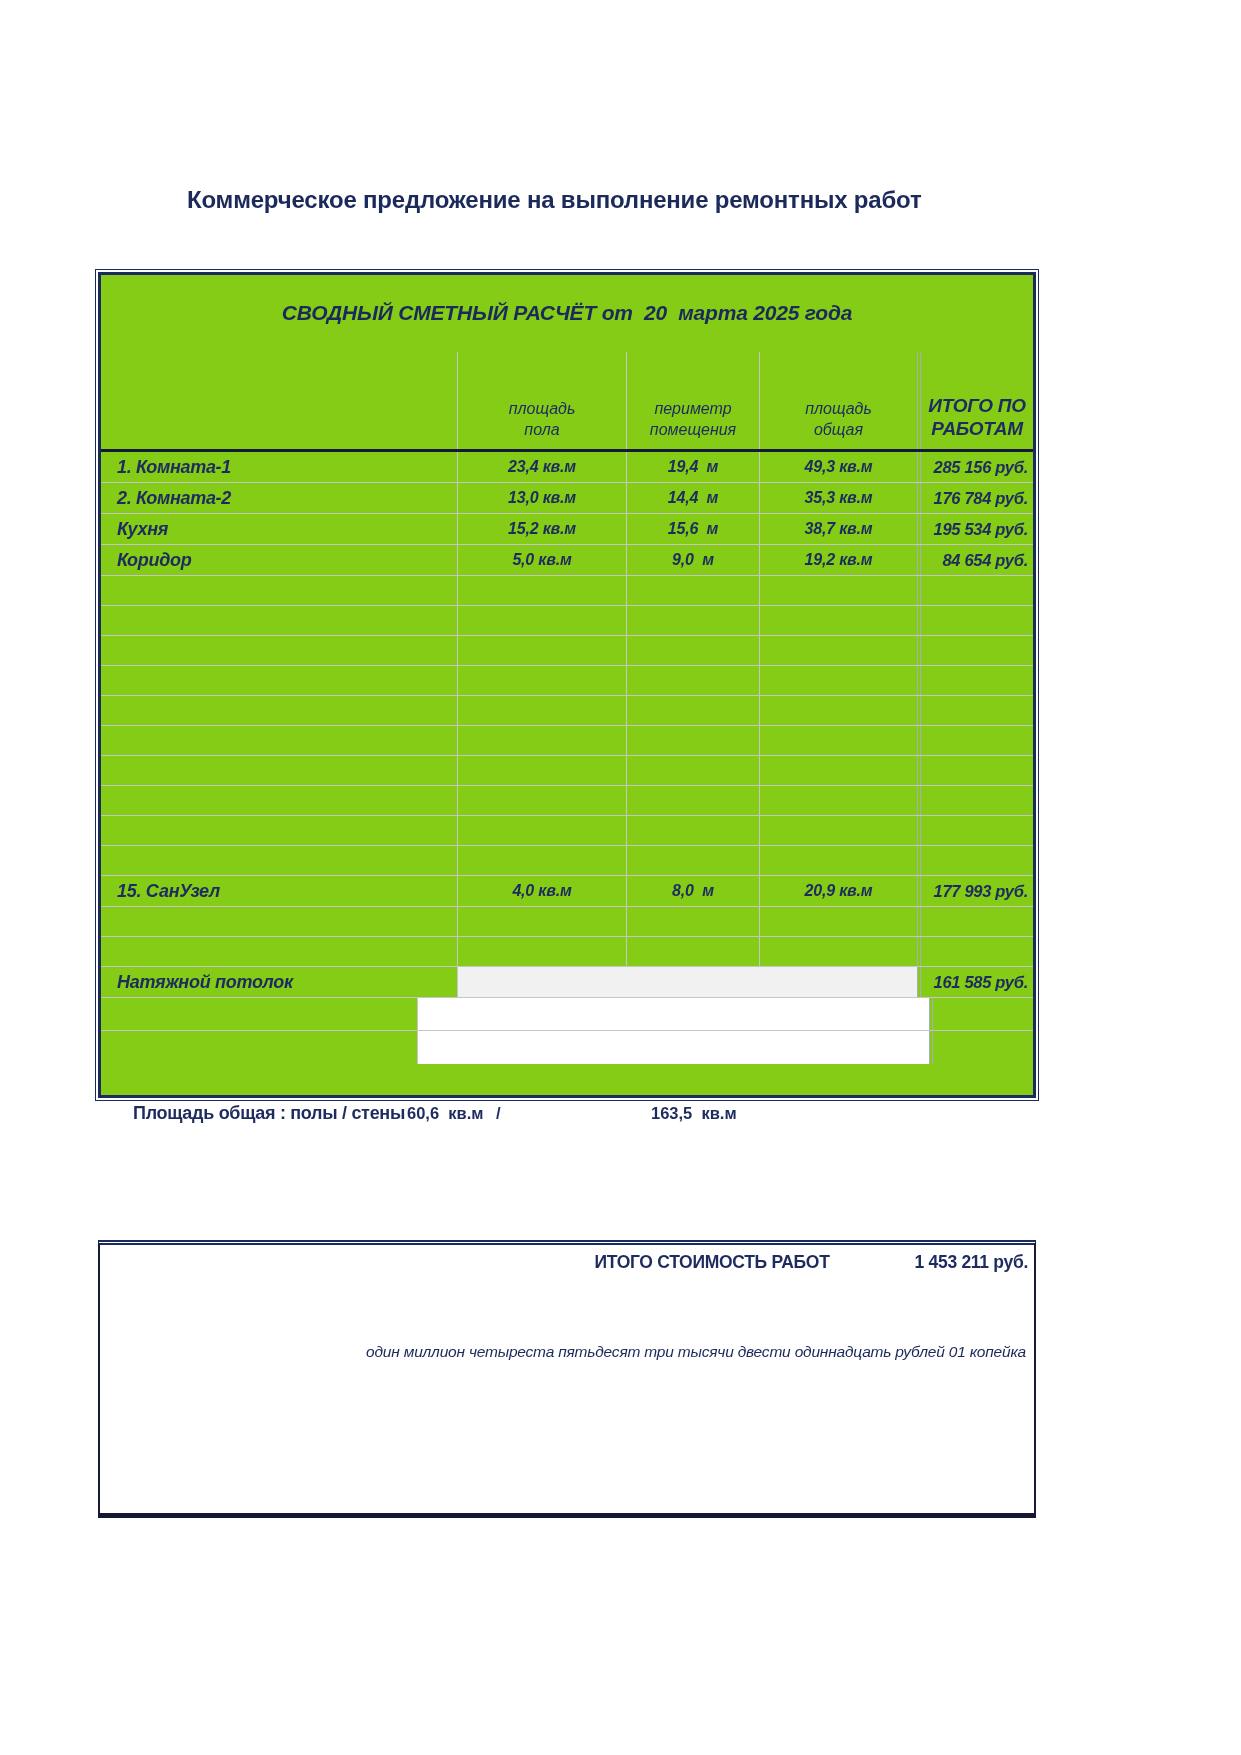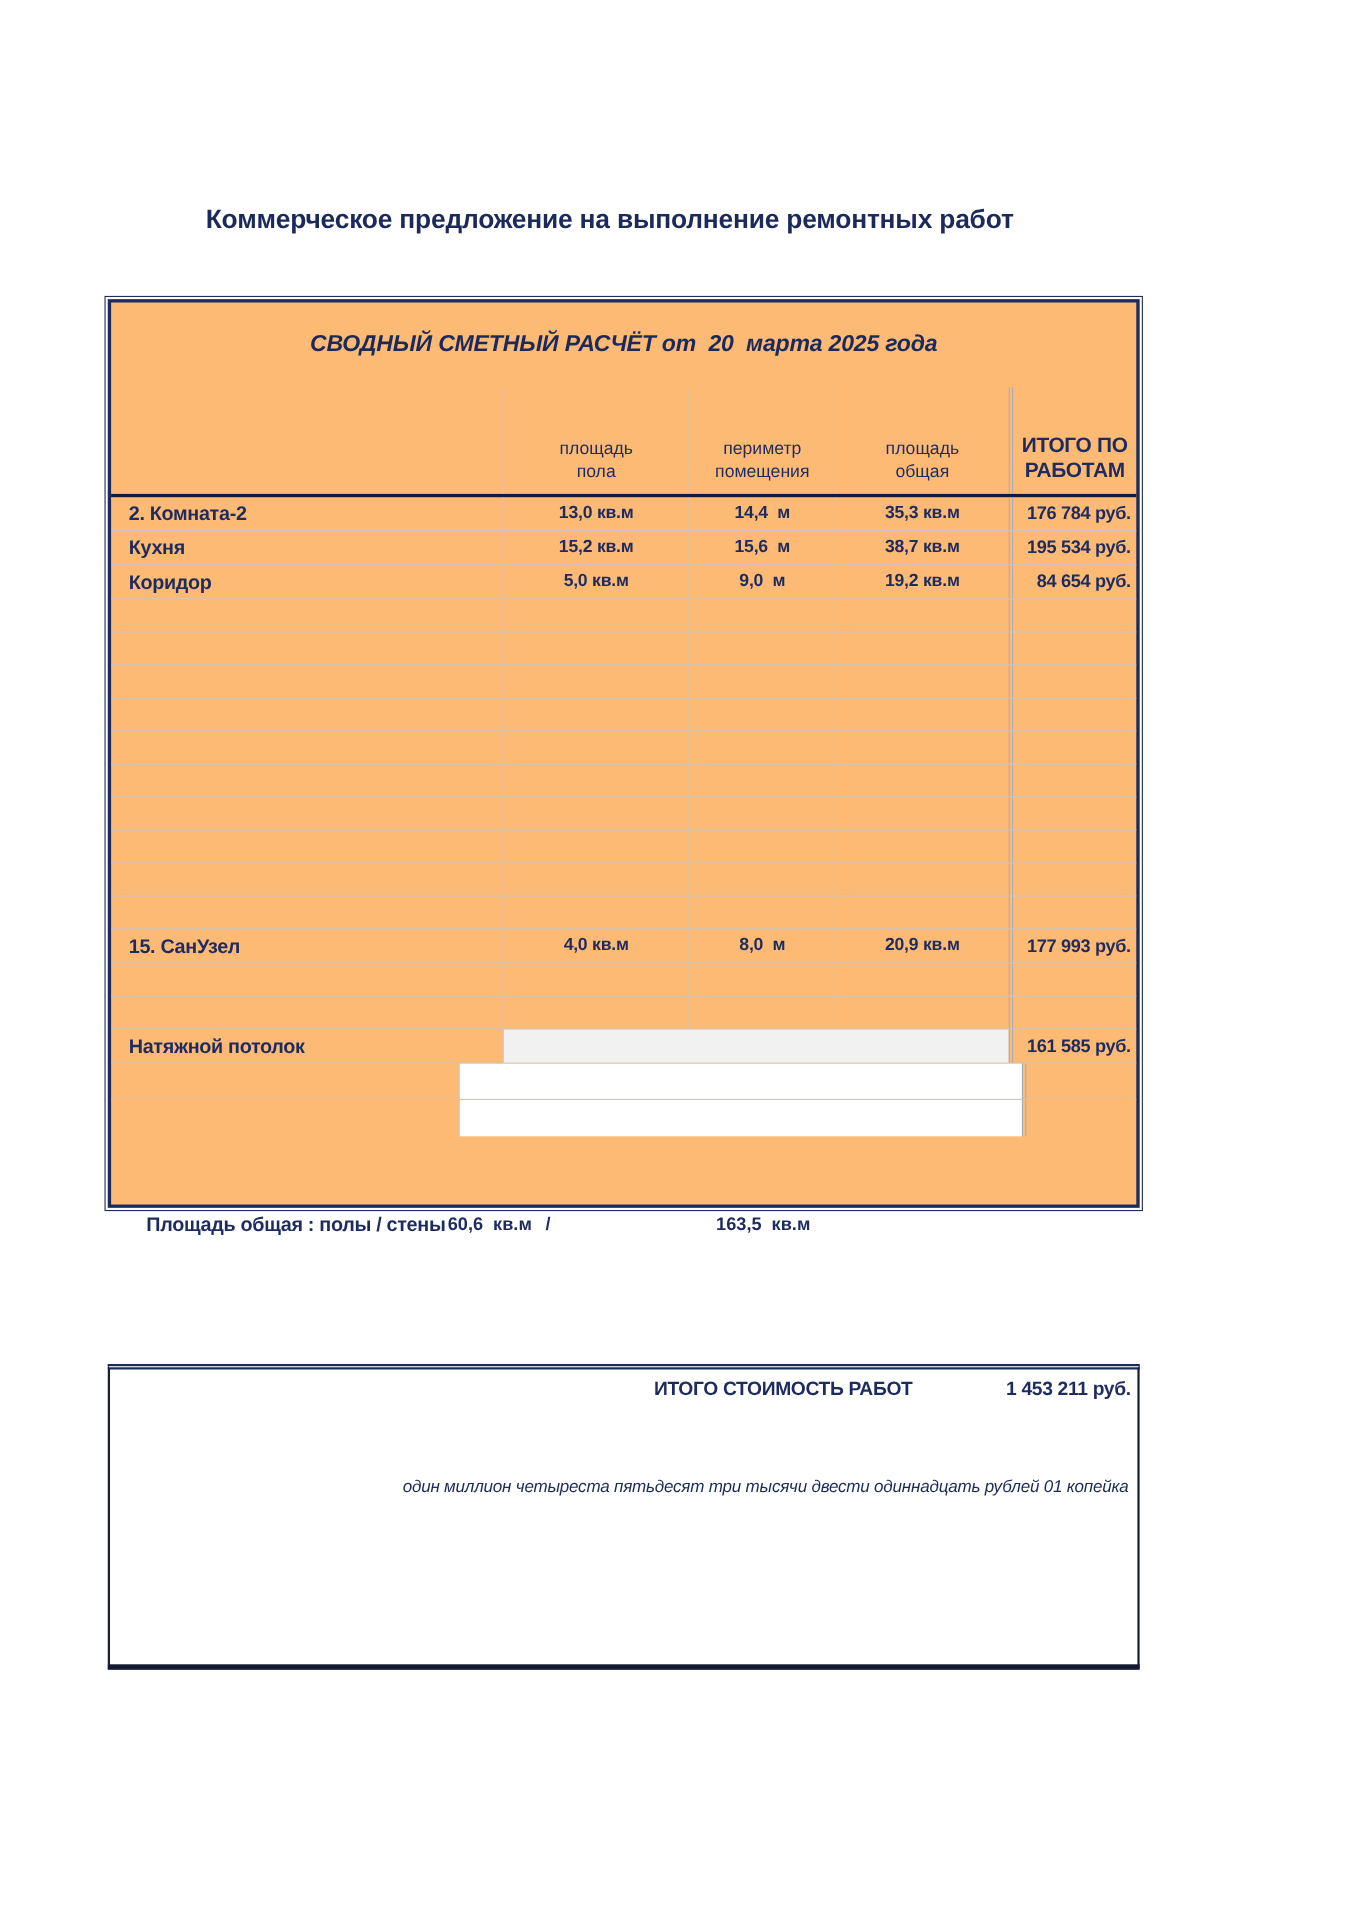--- a/index.html
+++ b/index.html
@@ -8,29 +8,29 @@
     font-family:"Liberation Sans", sans-serif;color:#1d2b5f;
   }
   .title{
     position:absolute;left:187px;top:186px;font-size:24px;font-weight:700;
     letter-spacing:-0.2px;color:#1b2a5a;
   }
   
   .main-box{
     position:absolute;left:98px;top:272px;width:938px;height:826px;
     box-sizing:border-box;border:3px solid #1b2b5e;
-    outline:1px solid #1b2b5e;outline-offset:2px;background:#fdba74;
+    outline:1px solid #1b2b5e;outline-offset:2px;background:#84cc16;
   }
   .box-heading{
     position:absolute;top:26px;left:0;width:100%;text-align:center;
     font-size:21px;font-weight:700;font-style:italic;white-space:pre;
     letter-spacing:-0.2px;color:#1b2a5a;
   }
   .tbl{position:absolute;top:77px;left:0;width:932px;}
-  .row{display:flex;box-sizing:border-box;border-bottom:1px solid #c6c6c6;}
+  .row{display:flex;box-sizing:border-box;border-bottom:1px solid #c6c6c6;font-style:italic;}
   .row.head{height:100px;border-bottom:3px solid #131a38;}
   .r31{height:31px;}
   .r30{height:30px;}
   .r33{height:33px;}
   .row.last{border-bottom:none;}
   .c{box-sizing:border-box;height:100%;border-right:1px solid #c6c6c6;}
   .c1{width:357px;}
   .c2{width:169px;}
   .c3{width:133px;}
   .c4{width:157px;border-right:none;}
@@ -92,20 +92,27 @@
         <span>площадь</span>
         <span>общая</span>
       </div>
       <div class="c c5">
         <span>ИТОГО ПО</span>
         <span>РАБОТАМ</span>
       </div>
     </div>
 
     <div class="row r31">
+      <div class="c c1 name">1. Комната-1</div>
+      <div class="c c2 val">23,4 кв.м</div>
+      <div class="c c3 val">19,4  м</div>
+      <div class="c c4 val">49,3 кв.м</div>
+      <div class="c c5 tot">285 156 руб.</div>
+    </div>
+    <div class="row r31">
       <div class="c c1 name">2. Комната-2</div>
       <div class="c c2 val">13,0 кв.м</div>
       <div class="c c3 val">14,4  м</div>
       <div class="c c4 val">35,3 кв.м</div>
       <div class="c c5 tot">176 784 руб.</div>
     </div>
     <div class="row r31">
       <div class="c c1 name">Кухня</div>
       <div class="c c2 val">15,2 кв.м</div>
       <div class="c c3 val">15,6  м</div>

